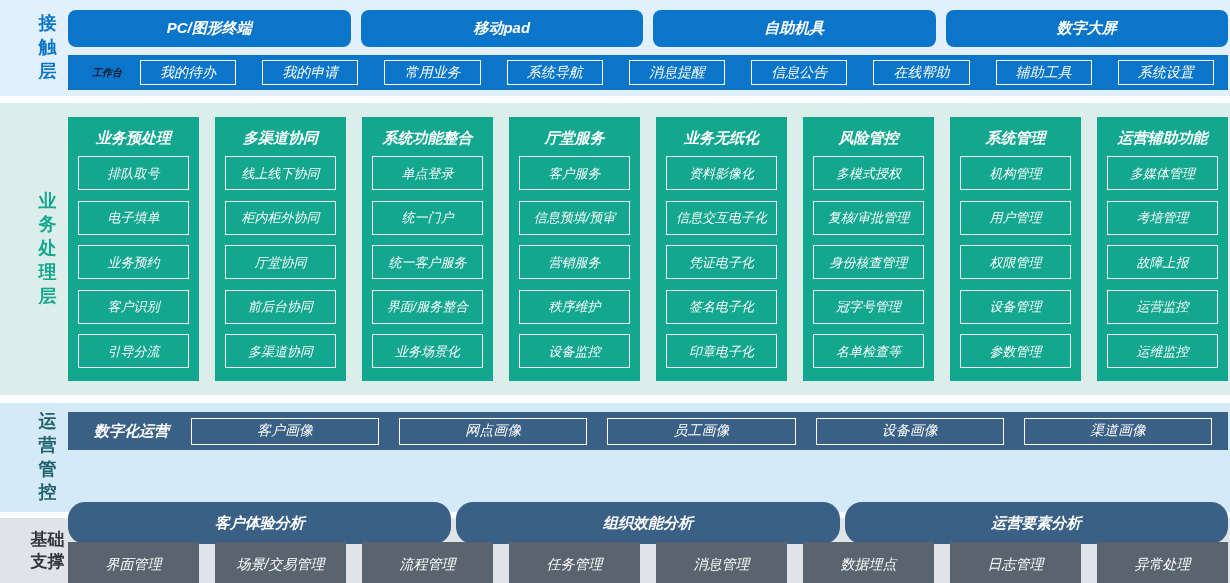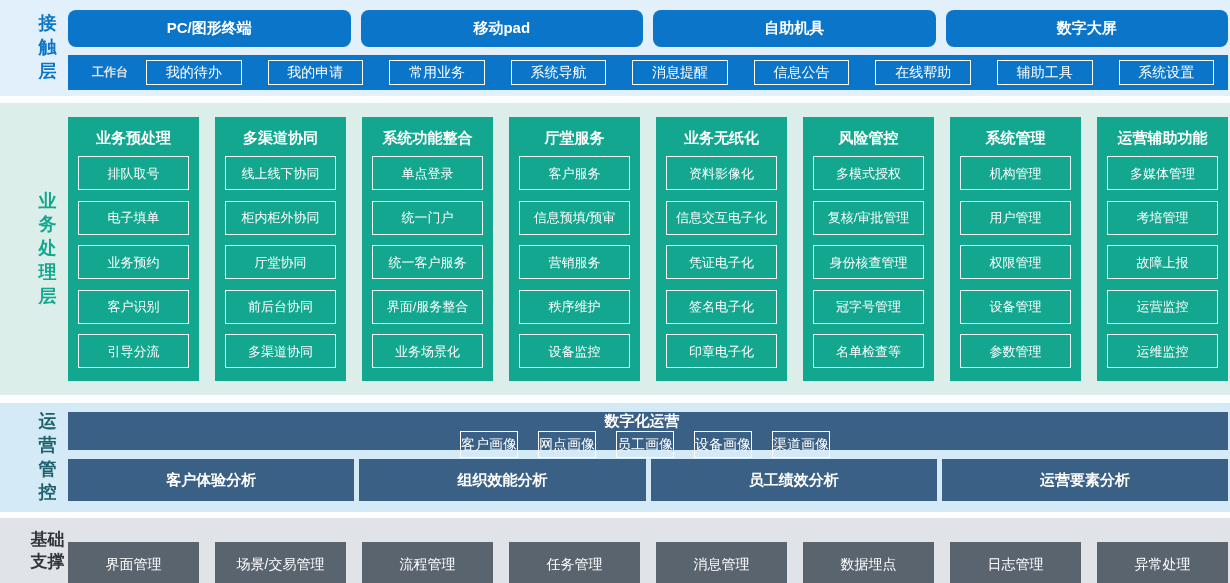--- a/index.html
+++ b/index.html
@@ -3,60 +3,60 @@
 <meta charset="utf-8">
 <style>
   * { margin:0; padding:0; box-sizing:border-box; }
   html,body { width:1230px; height:583px; overflow:hidden;
     font-family:"Liberation Sans","DejaVu Sans",sans-serif; background:#fff; }
 
   .section { display:flex; width:100%; }
   .gutter { width:68px; flex:0 0 68px; display:flex; align-items:center; justify-content:center;padding-left:27px; }
   .v-label { font-weight:bold; font-size:18px; line-height:1.32; width:20px;
     word-break:break-all; text-align:center; }
-  .content { flex:1; padding-right:2px; min-width:0; }
+  .content { flex:1; padding-right:2px; min-width:0;font-style:italic; }
   .divider { width:100%; background:#fdfeff; }
 
   
   .sec-contact { height:96px; background:#e1f0fa; }
   .sec-contact .v-label { color:#0b76c9; }
   .terminal-row { display:flex; gap:10px; margin-top:10px; }
   .terminal-btn { flex:1; height:37px; background:#0b76c9; color:#fff; font-weight:bold;
     font-size:15px; border-radius:8px; display:flex; align-items:center; justify-content:center; }
   .workbench-bar { display:flex; align-items:center; margin-top:8px; height:35px;
     background:#0b76c9; padding:0 14px 0 10px; }
-  .wb-label { color:#e5e5e5; font-weight:bold; font-size:12px; flex:0 0 auto; padding:0 18px 0 14px;text-align:right; }
+  .wb-label { color:#0f172a; font-weight:bold; font-size:10px; flex:0 0 auto; padding:0 18px 0 14px;text-align:right; }
   .wb-items { display:flex; flex:1; gap:26px; }
   .wb-btn { flex:1; height:25px; border:1px solid #fff; color:#fff; font-size:14px;
     display:flex; align-items:center; justify-content:center; white-space:nowrap; }
 
   
   .sec-business { height:292px; background:#dceeea; }
   .sec-business .v-label { color:#12a78e; }
   .biz-cols { display:flex; gap:16px; margin-top:14px; height:264px; }
   .biz-col { flex:1; background:#12a78e; padding:5px 10px 13px; display:flex; flex-direction:column; }
   .biz-col-title { color:#fff; font-weight:bold; font-size:15px; text-align:center;
     height:32px; line-height:32px; white-space:nowrap; }
   .biz-items { flex:1; display:flex; flex-direction:column; justify-content:space-between; gap:8px; margin-top:2px; }
   .biz-item { min-height:34px; border:1px solid #f2faf8; color:#fff; font-size:13px;
     display:flex; align-items:center; justify-content:center; text-align:center;
     line-height:15px; padding:2px; }
 
   
   .sec-ops { height:109px; background:#d4eaf6; }
   .sec-ops .v-label { color:#1e606c; }
   .digital-bar { display:flex; align-items:center; margin-top:9px; height:38px;
-    background:#3a6086; padding:0 16px 0 10px;flex-direction:column; }
+    background:#3a6086; padding:0 16px 0 10px; }
   .digital-label { color:#fff; font-weight:bold; font-size:15px; flex:0 0 auto; padding:0 22px 0 16px; }
   .portrait-items { display:flex; flex:1; gap:20px; }
   .portrait-btn { flex:1; height:27px; border:1px solid #fff; color:#fff; font-size:14px;
     display:flex; align-items:center; justify-content:center; white-space:nowrap; }
   .analysis-row { display:flex; gap:5px; margin-top:9px; }
   .analysis-btn { flex:1; height:42px; background:#3a6086; color:#fff; font-weight:bold;
-    font-size:15px; border-radius:0; display:flex; align-items:center; justify-content:center; }
+    font-size:15px; border-radius:17px; display:flex; align-items:center; justify-content:center;margin-top:43px; }
 
   
   .sec-foundation { height:65px; background:#e0e3e7; }
   .sec-foundation .v-label { color:#303539; width:40px; font-size:17px; line-height:1.25; }
   .foundation-items { display:flex; gap:16px; margin-top:24px;border-radius:10px; }
   .foundation-btn { flex:1; height:45px; background:#5a646e; color:#fff; font-size:14px;
     display:flex; align-items:center; justify-content:center; white-space:nowrap; }
 </style>
 </head>
 <body>
@@ -194,21 +194,20 @@
           <div class="portrait-btn">客户画像</div>
           <div class="portrait-btn">网点画像</div>
           <div class="portrait-btn">员工画像</div>
           <div class="portrait-btn">设备画像</div>
           <div class="portrait-btn">渠道画像</div>
         </div>
     </div>
     <div class="analysis-row">
         <div class="analysis-btn">客户体验分析</div>
         <div class="analysis-btn">组织效能分析</div>
-        <div class="analysis-btn">员工绩效分析</div>
         <div class="analysis-btn">运营要素分析</div>
       </div>
   </div>
 </div>
 
 <div class="divider" style="height:6px"></div>
 
 <div class="section sec-foundation">
   <div class="gutter">
     <div class="v-label">基础支撑</div>

